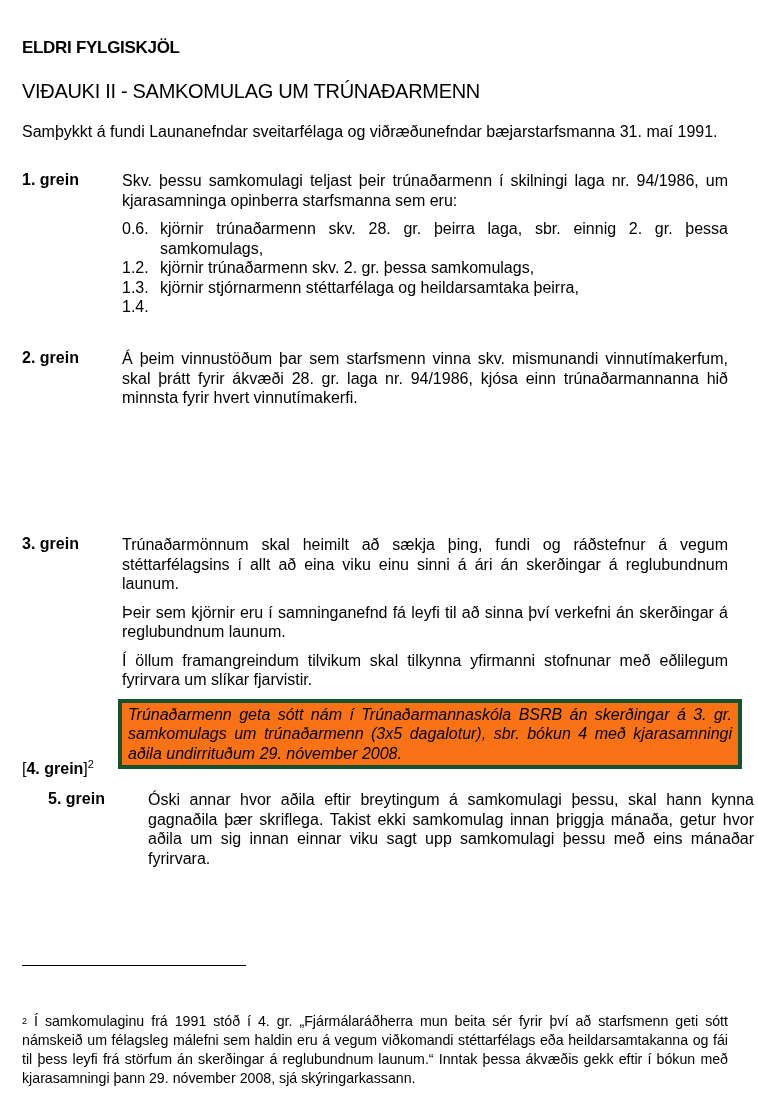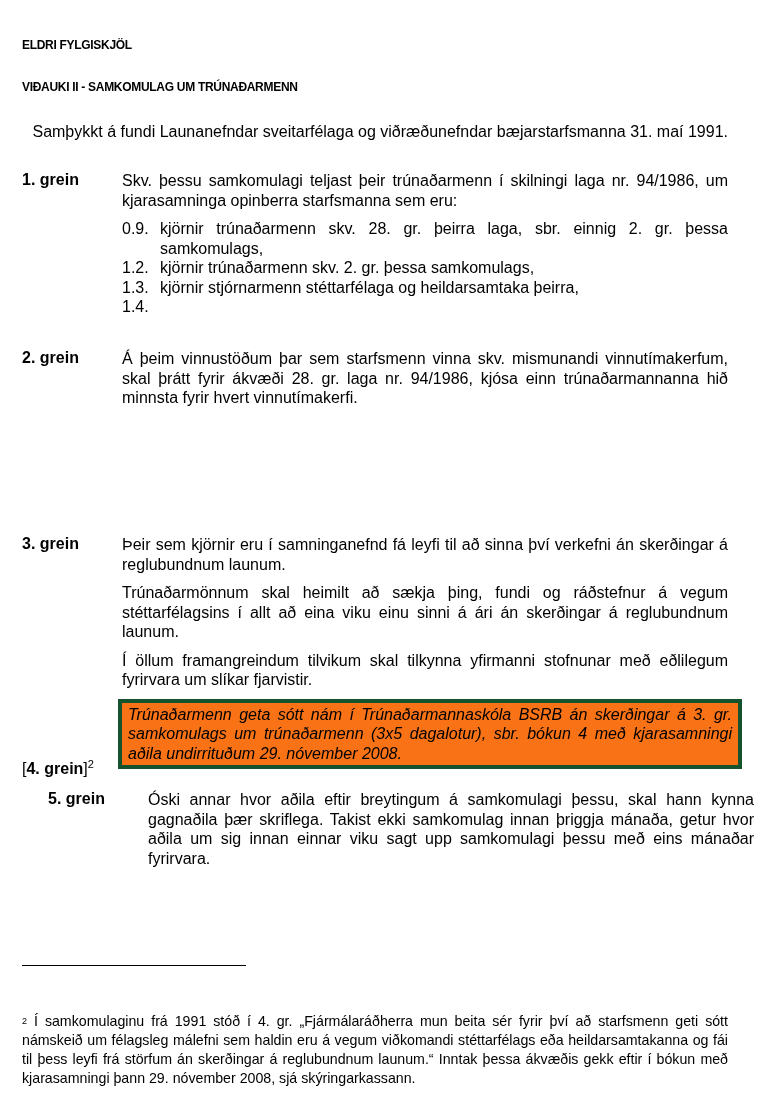--- a/index.html
+++ b/index.html
@@ -1,22 +1,22 @@
 <!DOCTYPE html>
 <html><head>
   <meta charset="utf-8">
   <style>
     html, body { margin: 0; padding: 0; background: #ffffff; }
     body {
       width: 758px; height: 1093px; position: relative; overflow: hidden;
       font-family: "Liberation Sans", sans-serif; color: #000; font-size: 16px;
     }
-    .h1 { position: absolute; left: 22px; top: 38px; font-weight: bold; font-size: 12px; letter-spacing: -0.3px; }
-    .h2 { position: absolute; left: 22px; top: 80px; font-weight: bold; font-size: 12px; letter-spacing: -0.3px; text-align: center; }
-    .intro { position: absolute; left: 22px; top: 122px; width: 706px; line-height: 19px; text-align: right; }
+    .h1 { position: absolute; left: 22px; top: 38px; font-weight: bold; font-size: 17px; letter-spacing: -0.3px; }
+    .h2 { position: absolute; left: 22px; top: 80px; font-weight: normal; font-size: 20px; letter-spacing: -0.3px; text-align: center; }
+    .intro { position: absolute; left: 22px; top: 122px; width: 706px; line-height: 19px; }
     .grein { position: absolute; left: 22px; width: 706px; }
     .grein .label { position: absolute; left: 0; top: 0; font-weight: bold; }
     .grein .body { margin-left: 100px; width: 606px; line-height: 19.5px; text-align: justify; }
     .grein .body p { margin: 0 0 9px 0; }
     .list { margin: 0; padding: 0; list-style: none; }
     .list li { position: relative; padding-left: 38px; text-align: justify; }
     .list li .num { position: absolute; left: 0; top: 0; }
     .note-box {
       background: #f97316; border: 4px solid #14532d; padding: 2px 6px 2px 6px;
       font-style: italic; line-height: 19.5px; text-align: justify; margin-left: -4px; width: 604px;
@@ -33,40 +33,40 @@
 
 <div class="h1">ELDRI FYLGISKJÖL</div>
 <div class="h2">VIÐAUKI II - SAMKOMULAG UM TRÚNAÐARMENN</div>
 <div class="intro">Samþykkt á fundi Launanefndar sveitarfélaga og viðræðunefndar bæjarstarfsmanna 31. maí 1991.</div>
 
 <div class="grein" style="top:171px;">
   <div class="label">1. grein</div>
   <div class="body">
     <p>Skv. þessu samkomulagi teljast þeir trúnaðarmenn í skilningi laga nr. 94/1986, um kjarasamninga opinberra starfsmanna sem eru:</p>
     <ul class="list">
-      <li><span class="num">0.9.</span><span>kjörnir trúnaðarmenn skv. 28. gr. þeirra laga, sbr. einnig 2. gr. þessa samkomulags,</span></li>
+      <li><span class="num">0.6.</span><span>kjörnir trúnaðarmenn skv. 28. gr. þeirra laga, sbr. einnig 2. gr. þessa samkomulags,</span></li>
       <li><span class="num">1.2.</span><span>kjörnir trúnaðarmenn skv. 2. gr. þessa samkomulags,</span></li>
       <li><span class="num">1.3.</span><span>kjörnir stjórnarmenn stéttarfélaga og heildarsamtaka þeirra,</span></li>
       <li><span class="num">1.4.</span></li>
     </ul>
   </div>
 </div>
 
 <div class="grein" style="top:349px;">
   <div class="label">2. grein</div>
   <div class="body">
     <p>Á þeim vinnustöðum þar sem starfsmenn vinna skv. mismunandi vinnutímakerfum, skal þrátt fyrir ákvæði 28. gr. laga nr. 94/1986, kjósa einn trúnaðarmannanna hið minnsta fyrir hvert vinnutímakerfi.</p>
   </div>
 </div>
 
 <div class="grein" style="top:535px;">
   <div class="label">3. grein</div>
   <div class="body">
+    <p>Trúnaðarmönnum skal heimilt að sækja þing, fundi og ráðstefnur á vegum stéttarfélagsins í allt að eina viku einu sinni á ári án skerðingar á reglubundnum launum.</p>
     <p>Þeir sem kjörnir eru í samninganefnd fá leyfi til að sinna því verkefni án skerðingar á reglubundnum launum.</p>
-    <p>Trúnaðarmönnum skal heimilt að sækja þing, fundi og ráðstefnur á vegum stéttarfélagsins í allt að eina viku einu sinni á ári án skerðingar á reglubundnum launum.</p>
     <p>Í öllum framangreindum tilvikum skal tilkynna yfirmanni stofnunar með eðlilegum fyrirvara um slíkar fjarvistir.</p>
     <div class="note-box">Trúnaðarmenn geta sótt nám í Trúnaðarmannaskóla BSRB án skerðingar á 3. gr. samkomulags um trúnaðarmenn (3x5 dagalotur), sbr. bókun 4 með kjarasamningi aðila undirrituðum 29. nóvember 2008.</div>
   </div>
 </div>
 
 <div class="g4">
   <span>[</span><b>4. grein</b><span>]</span><sup>2</sup>
 </div>
 
 <div class="grein" style="top:790px;margin-left:26px;">

